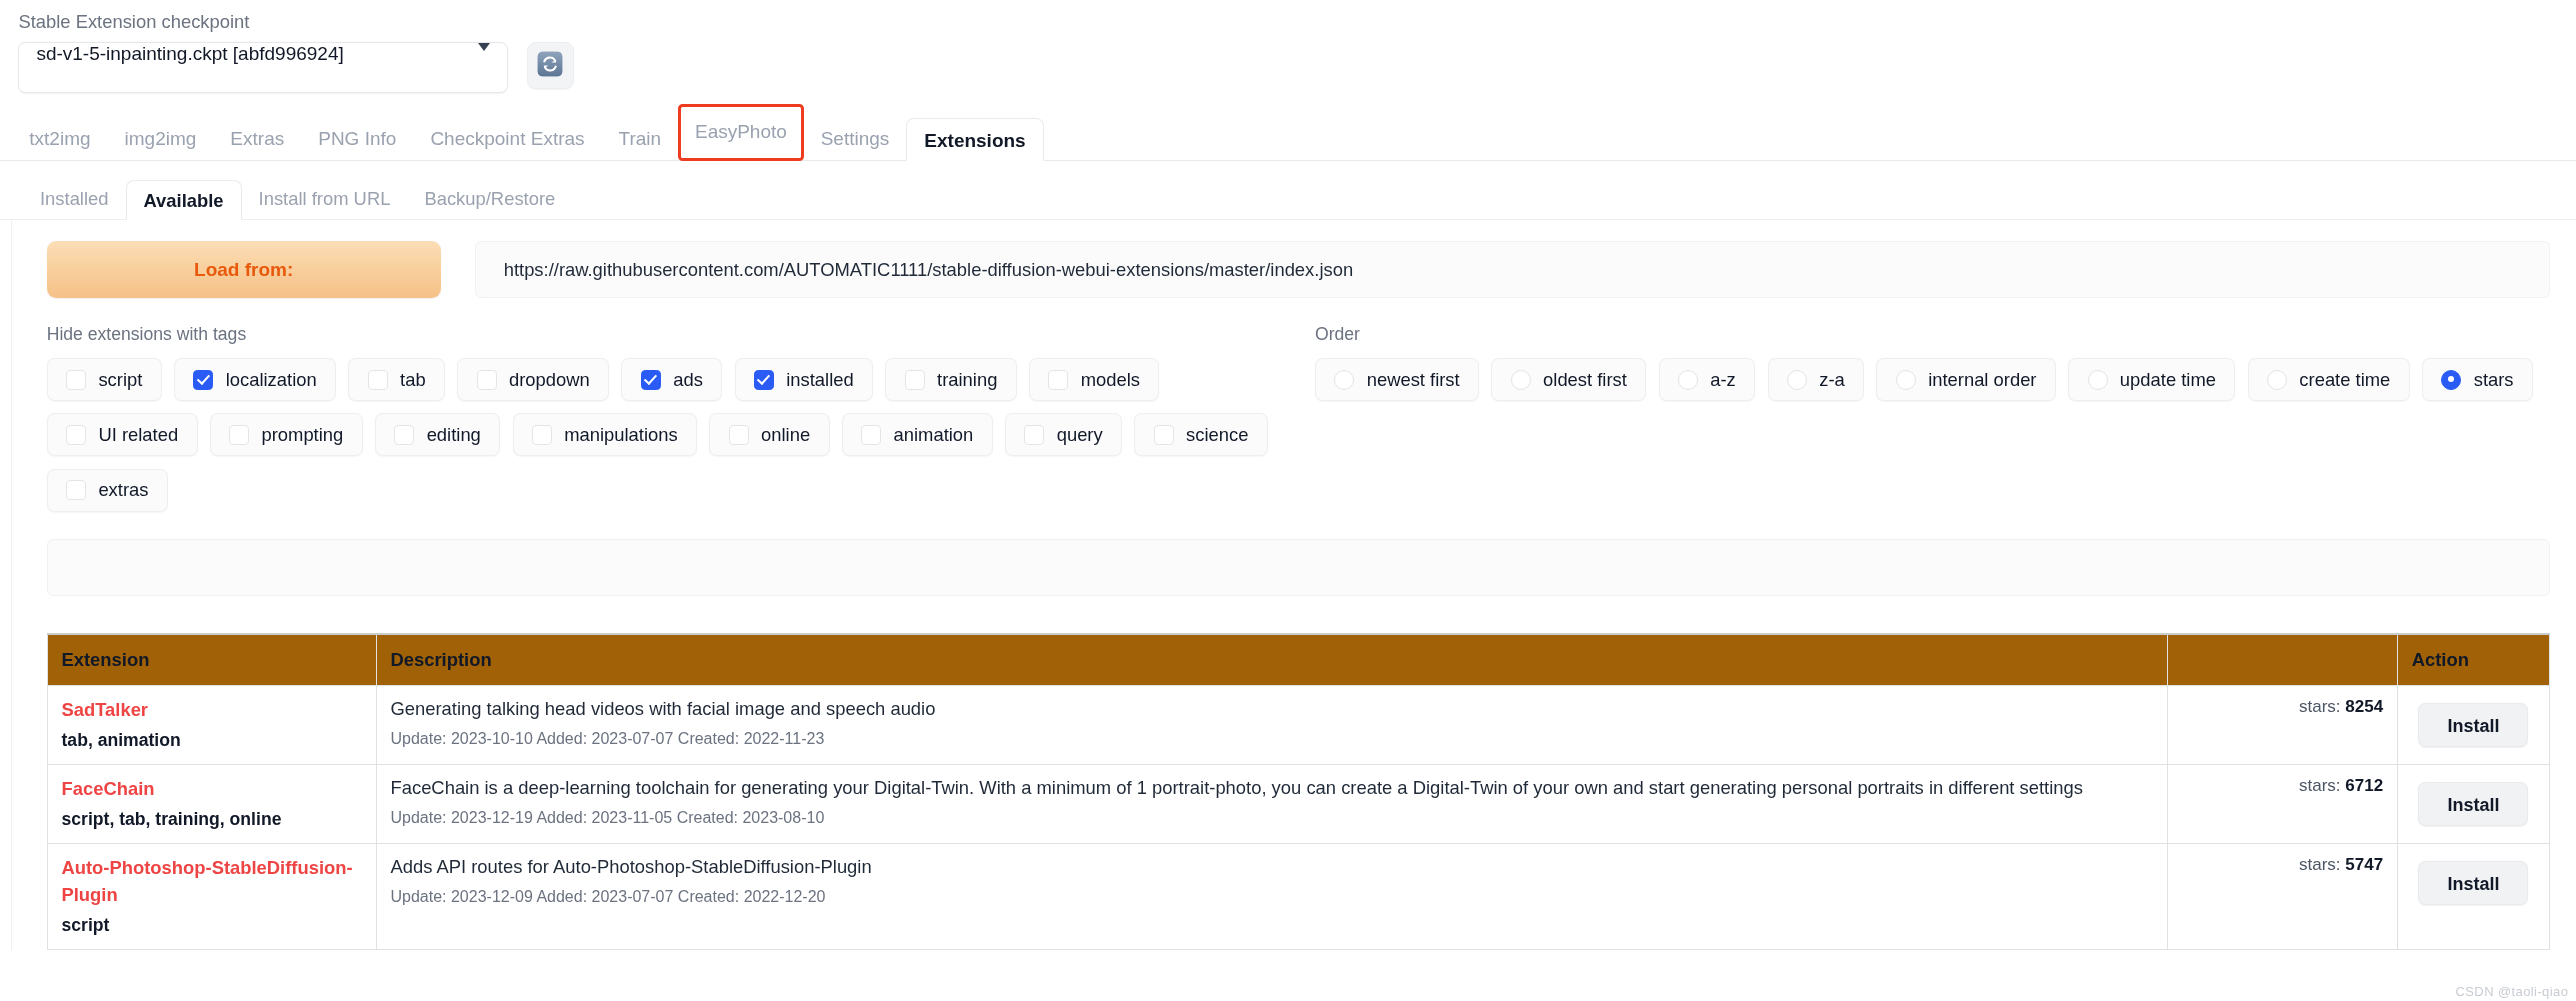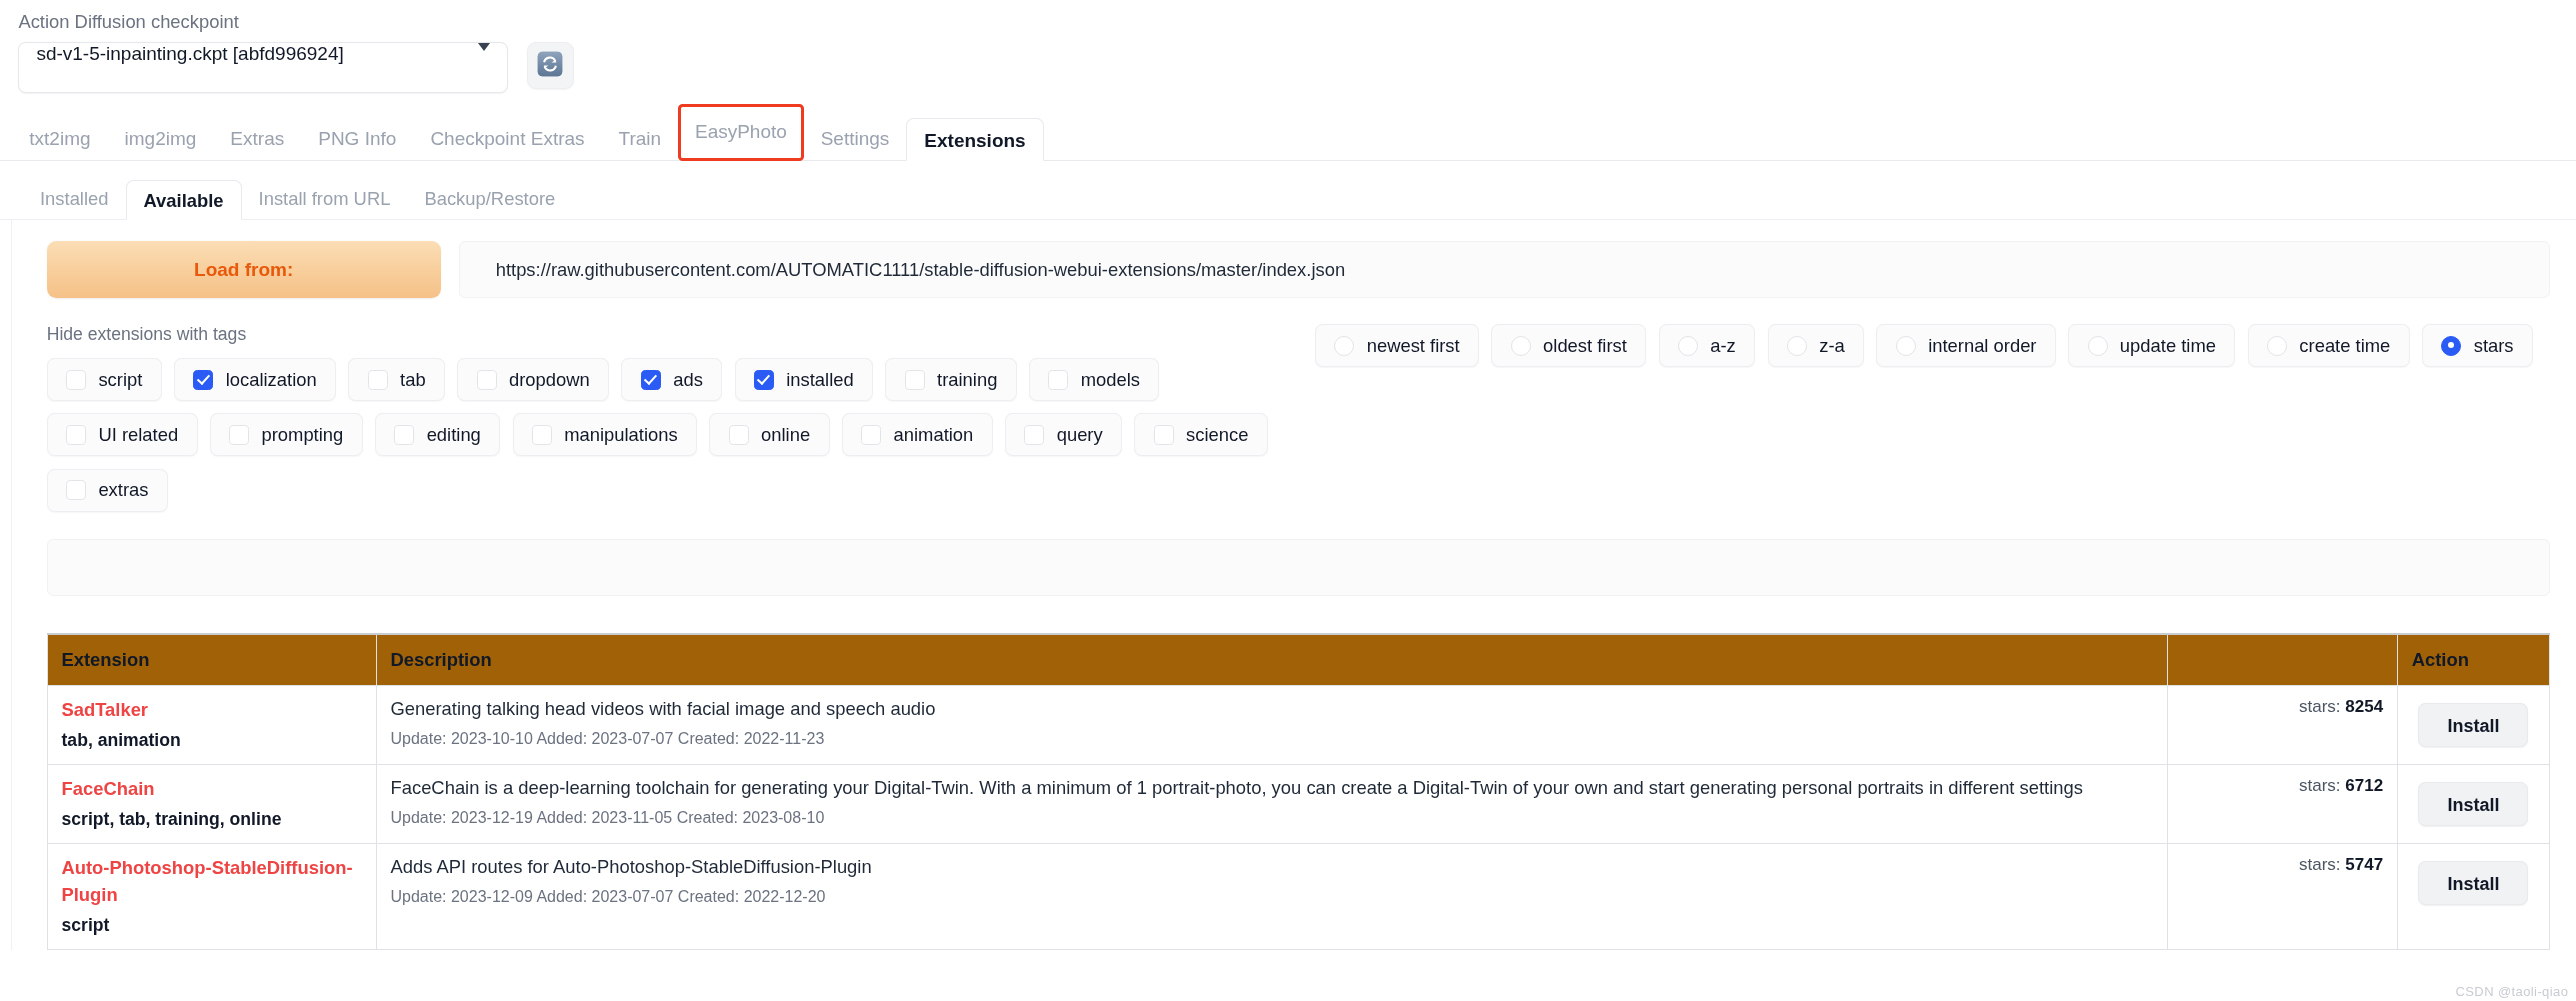--- a/index.html
+++ b/index.html
@@ -155,27 +155,27 @@
     color: #e8590c;
     font-size: 19px;
     font-weight: bold;
     display: flex;
     align-items: center;
     justify-content: center;
     box-shadow: 0 0.8px 1.5px rgba(0,0,0,0.07);
   }
   .load-url {
     flex: 1;
-    margin-left: 18px;
+    margin-left: 34px;
     background: #fbfbfc;
     border: 0.8px solid #f1f2f4;
     border-radius: 6.1px;
     display: flex;
     align-items: center;
-    padding-left: 36px;
+    padding-left: 28px;
     font-size: 18.4px;
     color: #1f2937;
     box-sizing: border-box;
   }
 
   
   .filters {
     display: flex;
     padding: 26px 13.8px 0 35px;
     gap: 0;
@@ -344,21 +344,21 @@
     bottom: 3.1px;
     font-size: 13px;
     color: #c8ccd2;
     letter-spacing: 0.4px;
   }
 </style>
 </head>
 <body>
 
 <div class="ckpt-wrap">
-  <div class="ckpt-label">Action Diffusion checkpoint</div>
+  <div class="ckpt-label">Stable Extension checkpoint</div>
   <div class="ckpt-row">
     <div class="ckpt-select">
       <span class="val">sd-v1-5-inpainting.ckpt [abfd996924]</span>
       <span class="caret"></span>
     </div>
     <div class="refresh-btn">
       <span>
         <svg width="26" height="26" viewBox="0 0 34 34">
           <defs>
             <linearGradient id="rg" x1="0" y1="0" x2="0" y2="1">
@@ -471,20 +471,21 @@
             <span>science</span>
           </label>
         <label class="chip">
             <span class="box"></span>
             <span>extras</span>
           </label>
       </div>
     </div>
 
     <div class="col-order">
+      <div class="grp-label">Order</div>
       <div class="chips">
         <label class="chip">
             <span class="radio"></span>
             <span>newest first</span>
           </label>
         <label class="chip">
             <span class="radio"></span>
             <span>oldest first</span>
           </label>
         <label class="chip">

